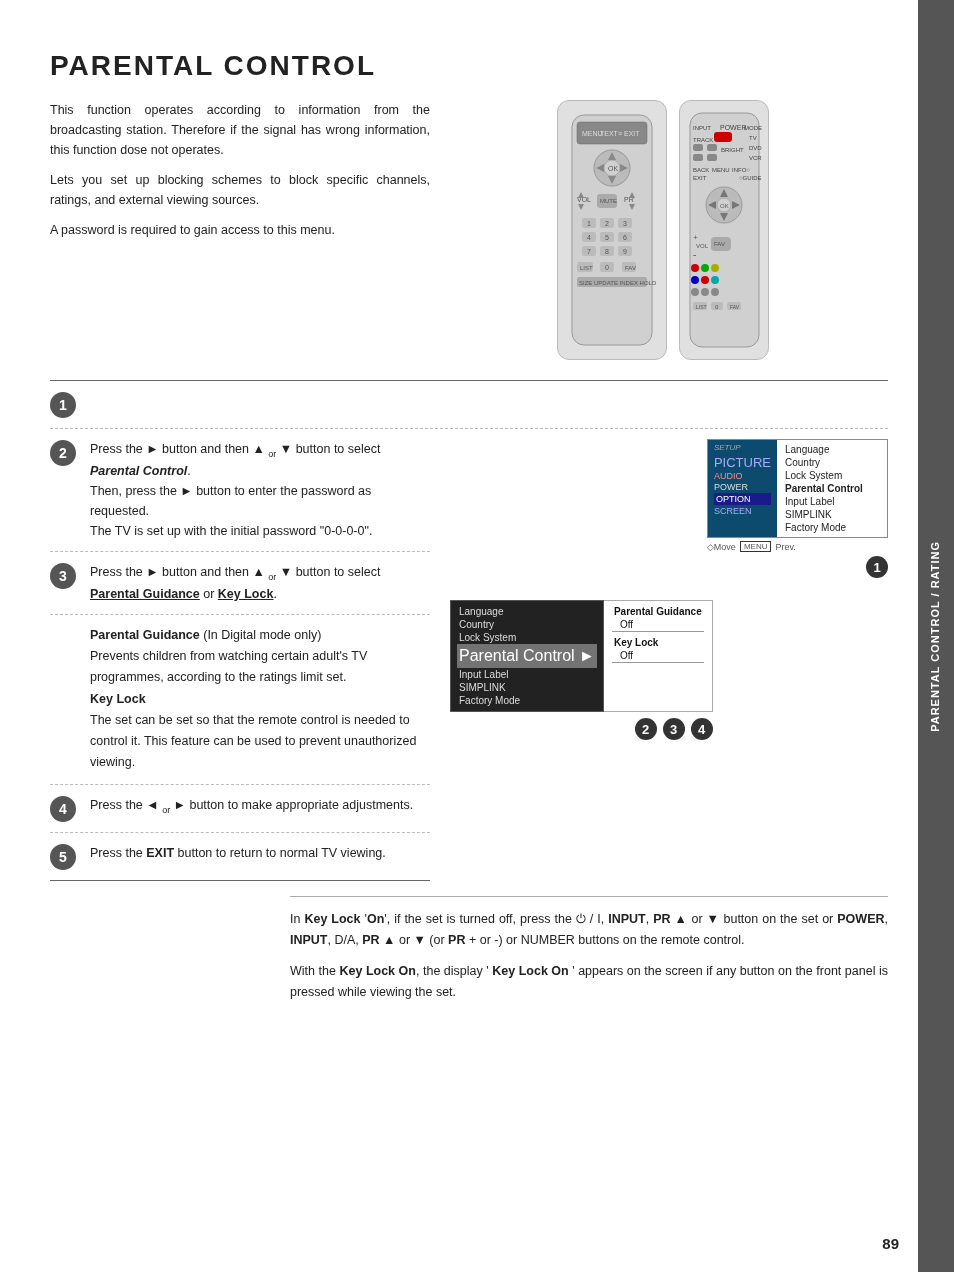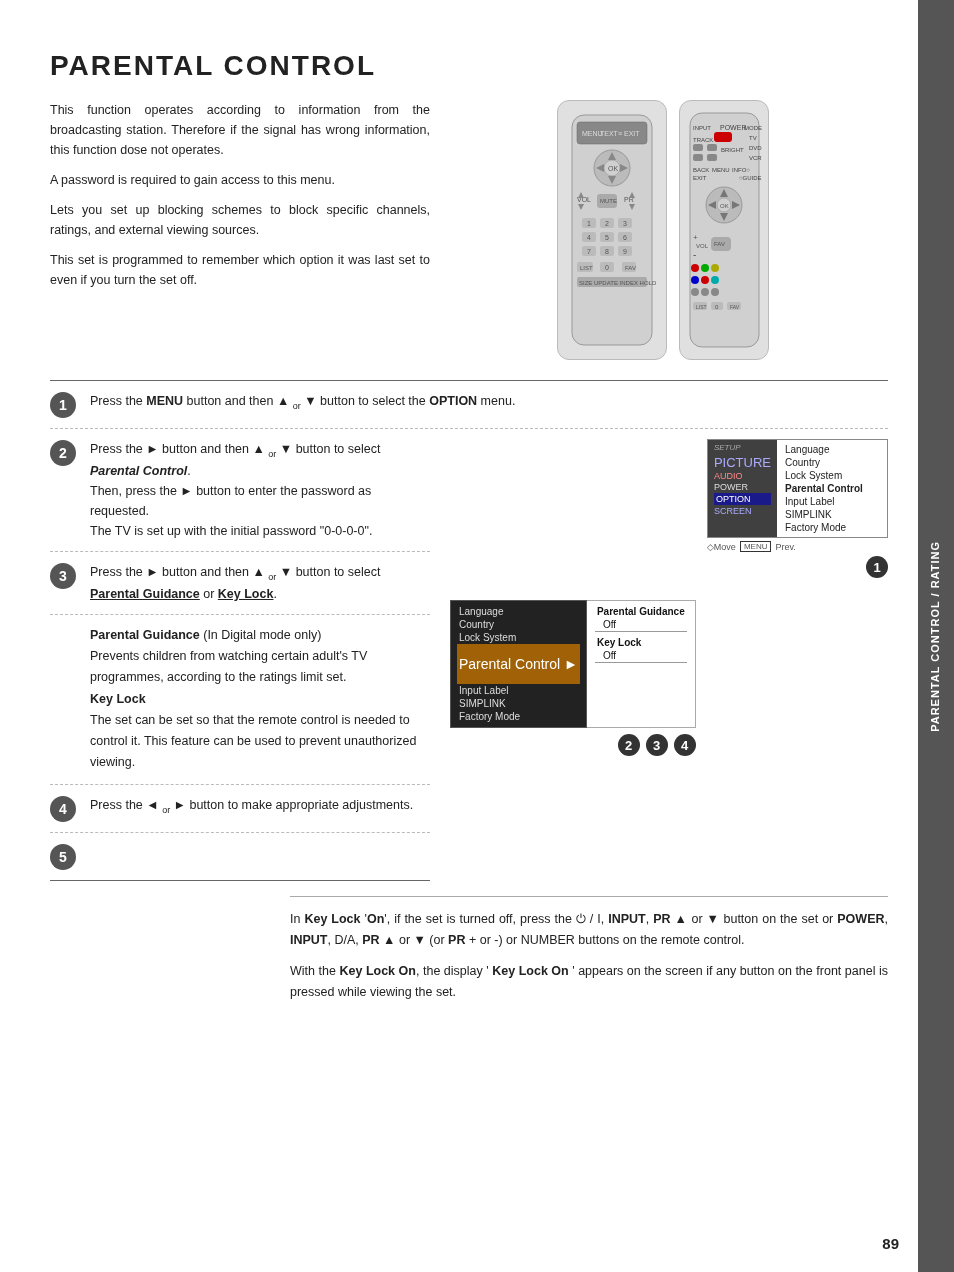--- a/index.html
+++ b/index.html
@@ -144,23 +144,22 @@
 </head>
 <body>
 
 <div class="main">
 
   <h1 class="page-title">PARENTAL CONTROL</h1>
 
   <div class="top-section">
     <div class="top-left">
       <p class="intro-text">This function operates according to information from the broadcasting station. Therefore if the signal has wrong information, this function dose not operates.</p>
+      <p class="intro-text">Lets you set up blocking schemes to block specific channels, ratings, and external viewing sources.</p>
       <p class="intro-text">A password is required to gain access to this menu.</p>
-      <p class="intro-text">Lets you set up blocking schemes to block specific channels, ratings, and external viewing sources.</p>
-      <p class="intro-text">This set is programmed to remember which option it was last set to even if you turn the set off.</p>
     </div>
     <div class="top-right">
 
       <div style="display:flex;gap:12px;align-items:flex-start;">
         <div style="background:#e0e0e0;border-radius:12px;border:1px solid #bbb;width:110px;height:260px;display:flex;align-items:center;justify-content:center;">
           <svg width="90" height="240" viewBox="0 0 90 240">
 
             <rect x="5" y="5" width="80" height="230" rx="12" fill="#d0d0d0" stroke="#999" stroke-width="1"></rect>
 
             <rect x="10" y="12" width="70" height="22" rx="3" fill="#888" stroke="#666" stroke-width="0.5"></rect>
@@ -277,23 +276,20 @@
         </div>
       </div>
     </div>
   </div>
 
   <div class="steps-section">
     <div style="border-top:1px solid #666;"></div>
 
     <div class="step">
       <div class="step-num">1</div>
-      <div class="step-content">
-        Press the <b>MENU</b> button and then ▲ <sub style="font-size:9px">or</sub> ▼ button to select the <b>OPTION</b> menu.
-      </div>
     </div>
 
     <div style="display:flex;gap:20px;">
       <div style="flex:0 0 380px;">
 
         <div class="step">
           <div class="step-num">2</div>
           <div class="step-content">
             Press the ► button and then ▲ <sub style="font-size:9px">or</sub> ▼ button to select <span class="italic-bold">Parental Control</span>.<br>
             Then, press the ► button to enter the password as requested.<br>
@@ -317,29 +313,32 @@
 
         <div class="step">
           <div class="step-num">4</div>
           <div class="step-content">
             Press the ◄ <sub style="font-size:9px">or</sub> ► button to make appropriate adjustments.
           </div>
         </div>
 
         <div class="step" style="border-bottom:1px solid #666;">
           <div class="step-num">5</div>
+          <div class="step-content">
+            Press the <b>EXIT</b> button to return to normal TV viewing.
+          </div>
         </div>
 
       </div>
 
       <div style="flex:1;display:flex;flex-direction:column;gap:12px;padding-top:10px;">
 
         <div style="align-self:flex-end;">
           <div style="display:flex;border:1px solid #888;font-size:10px;background:#111;">
-            <div style="background:#404040;color:#fff;padding:3px 6px;font-size:9px;display:flex;flex-direction:column;gap:1px;min-width:65px;">
+            <div style="background:#0c4a6e;color:#fff;padding:3px 6px;font-size:9px;display:flex;flex-direction:column;gap:1px;min-width:65px;">
               <div style="color:#aaa;font-style:italic;font-size:8px;margin-bottom:2px;">SETUP</div>
               <div style="color:#aaf;font-size:13px;">PICTURE</div>
               <div style="color:#f88;font-size:9px;">AUDIO</div>
               <div style="color:#ddd;font-size:9px;">POWER</div>
               <div style="background:#1a1a8a;color:#fff;font-size:9px;padding:1px 2px;">OPTION</div>
               <div style="color:#aaf;font-size:9px;">SCREEN</div>
             </div>
             <div style="background:#fff;color:#222;padding:4px 8px;font-size:10px;display:flex;flex-direction:column;gap:2px;min-width:110px;">
               <div>Language</div>
               <div>Country</div>
@@ -361,21 +360,21 @@
             <div style="width:22px;height:22px;background:#333;color:#fff;border-radius:50%;display:flex;align-items:center;justify-content:center;font-weight:bold;font-size:13px;">1</div>
           </div>
         </div>
 
         <div style="align-self:flex-start;margin-top:10px;">
           <div style="display:flex;gap:0;font-size:10px;">
             <div style="background:#222;color:#ddd;padding:4px 6px;min-width:95px;border:1px solid #555;">
               <div style="padding:1px 2px;font-size:10px;">Language</div>
               <div style="padding:1px 2px;font-size:10px;">Country</div>
               <div style="padding:1px 2px;font-size:10px;">Lock System</div>
-              <div style="padding:12px 2px;font-size:14px;background:#a16207;color:#fff;">Parental Control ►</div>
+              <div style="padding:3px 2px;font-size:16px;background:#737373;color:#fff;">Parental Control ►</div>
               <div style="padding:1px 2px;font-size:10px;">Input Label</div>
               <div style="padding:1px 2px;font-size:10px;">SIMPLINK</div>
               <div style="padding:1px 2px;font-size:10px;">Factory Mode</div>
             </div>
             <div style="background:#fff;color:#111;padding:4px 8px;min-width:100px;border:1px solid #aaa;border-left:none;">
               <div style="padding:1px 2px;font-size:10px;font-weight:bold;">Parental Guidance</div>
               <div style="padding:1px 8px;font-size:10px;border-bottom:1px solid #999;margin-bottom:4px;">Off</div>
               <div style="padding:1px 2px;font-size:10px;font-weight:bold;">Key Lock</div>
               <div style="padding:1px 8px;font-size:10px;border-bottom:1px solid #999;">Off</div>
             </div>

